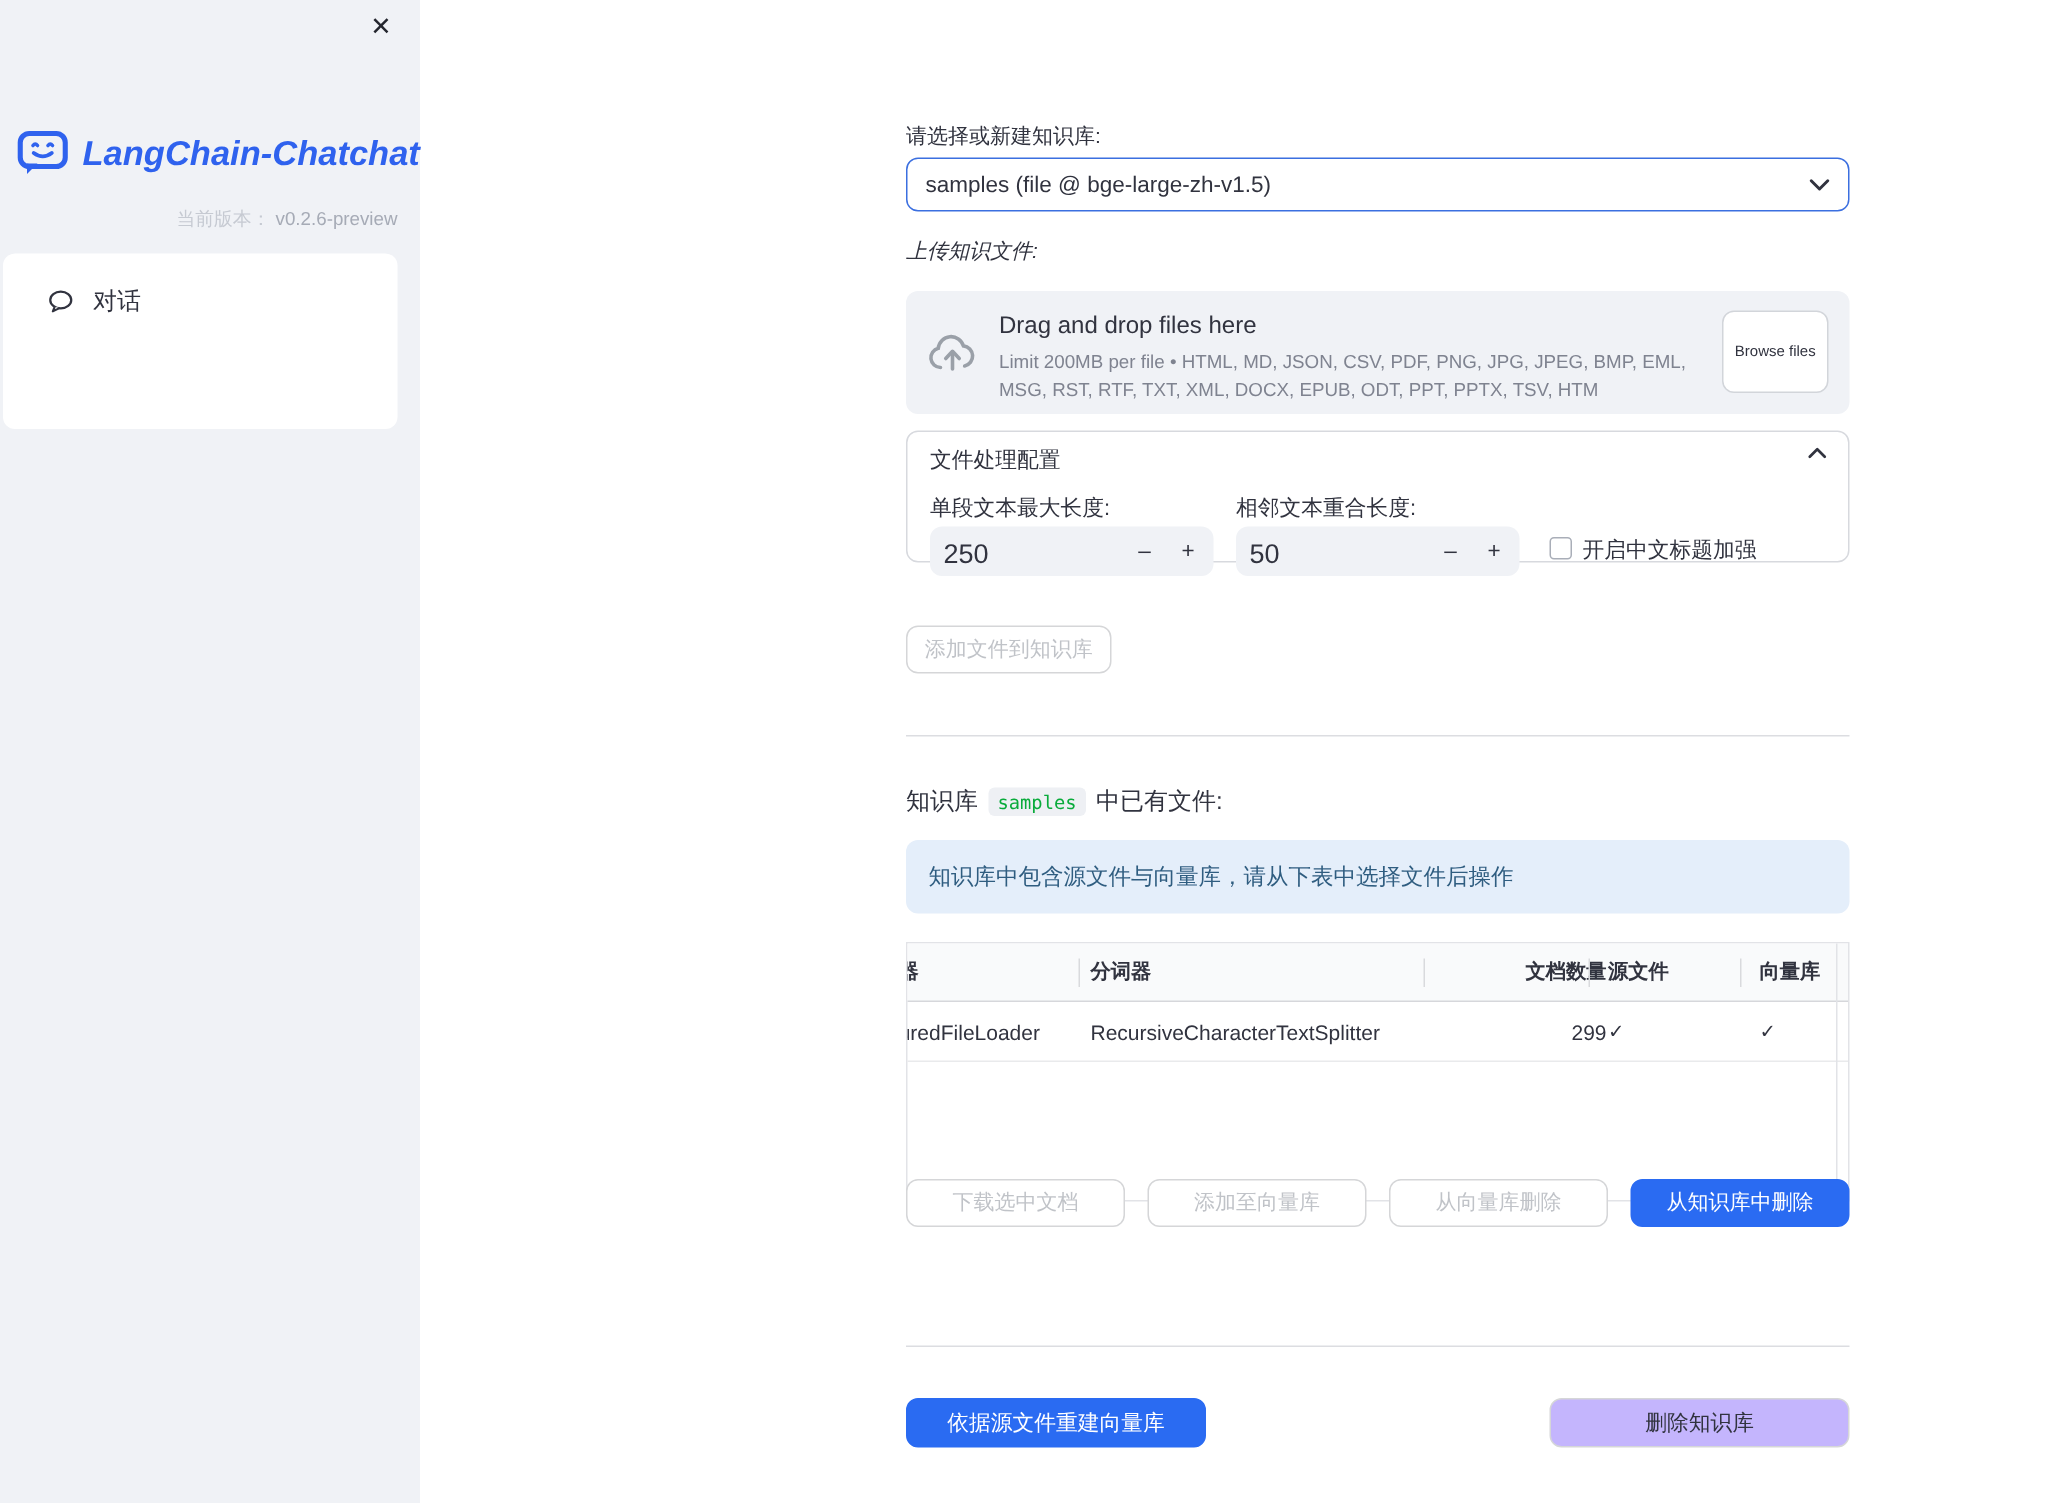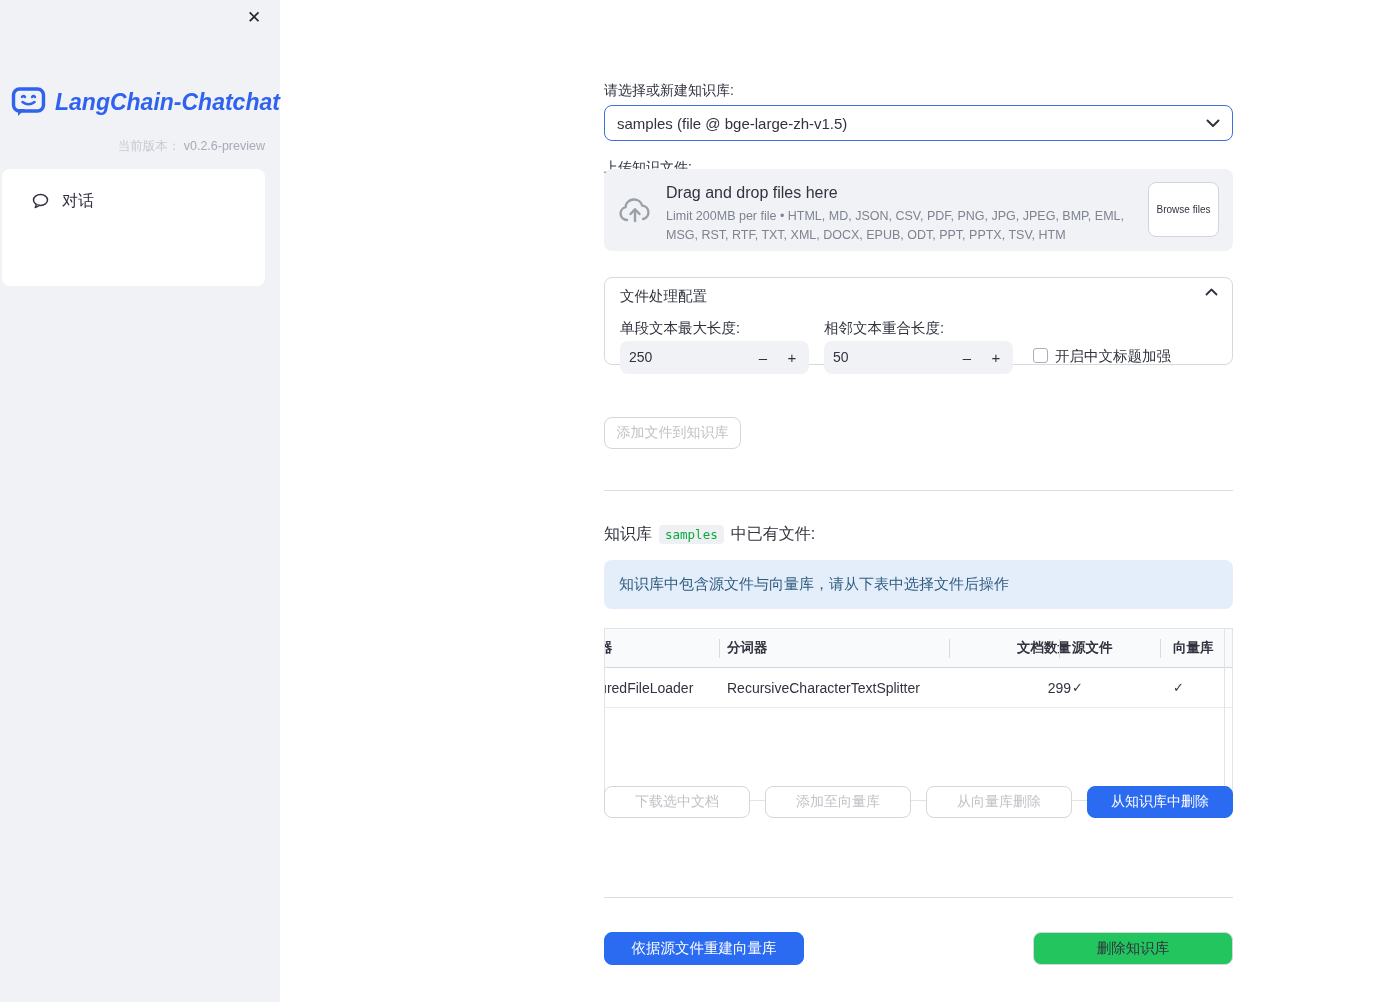--- a/index.html
+++ b/index.html
@@ -22,44 +22,44 @@
   .menu-item.selected .mi-label{color:#ffffff;font-weight:bold;}
 
   
   .main{position:absolute;left:604px;top:0;width:629px;height:1002px;}
   .widget-label{position:absolute;left:0;font-size:14px;color:#31333f;}
 
   .selectbox{position:absolute;left:0;top:105px;width:629px;height:36px;background:#fff;border:1px solid #3b6fe0;
     border-radius:8px;box-sizing:border-box;display:flex;align-items:center;padding:0 12px;cursor:pointer;}
   .selectbox .sel-value{font-size:15px;color:#31333f;flex:1;}
 
-  .dropzone{position:absolute;left:0;top:169px;width:629px;height:82px;background:#f0f2f6;border-radius:8px;box-sizing:border-box;}
+  .dropzone{position:absolute;left:0;top:194px;width:629px;height:82px;background:#f0f2f6;border-radius:8px;box-sizing:border-box;}
   .dz-icon{position:absolute;left:15px;top:28px;}
   .dz-text{position:absolute;left:62px;top:15px;width:480px;}
   .dz-title{font-size:16px;color:#31333f;}
   .dz-hint{margin-top:5px;font-size:12.5px;line-height:1.55;color:#7f8390;}
   .browse-btn{position:absolute;right:14px;top:13px;width:71px;height:55px;background:#fff;border:1px solid #d2d5da;border-radius:8px;
     font-size:10px;color:#31333f;cursor:pointer;font-family:inherit;line-height:1.6;}
 
-  .expander{position:absolute;left:0;top:277px;width:629px;height:88px;border:1px solid #d7d9de;border-radius:8px;box-sizing:border-box;background:#fff;}
+  .expander{position:absolute;left:0;top:287px;width:629px;height:88px;border:1px solid #d7d9de;border-radius:8px;box-sizing:border-box;background:#fff;}
   .exp-header{position:relative;height:33px;cursor:pointer;}
   .exp-title{position:absolute;left:15px;top:9px;font-size:14.5px;color:#31333f;}
   .exp-chevron{position:absolute;right:14px;top:10px;}
   .num-label{position:absolute;top:41px;font-size:14.5px;color:#31333f;}
   .num-input{position:absolute;top:63px;width:189px;height:33px;background:#f0f2f6;border-radius:8px;box-sizing:border-box;}
-  .num-value{position:absolute;left:9px;top:8px;font-size:14px;color:#31333f;}
+  .num-value{position:absolute;left:9px;top:8px;font-size:18px;color:#31333f;}
   .step-btn{position:absolute;top:0;width:28px;height:33px;border:none;background:transparent;font-size:15px;color:#31333f;cursor:pointer;padding:0;font-family:inherit;}
   .step-minus{right:32px;}
   .step-plus{right:3px;}
   .checkbox{position:absolute;left:428px;top:70px;width:15px;height:15px;border:1px solid #a9aeb8;border-radius:3px;background:#fff;cursor:pointer;box-sizing:border-box;}
   .checkbox-label{position:absolute;left:450px;top:69px;font-size:14.5px;color:#31333f;cursor:pointer;}
 
   .btn{font-family:inherit;border-radius:8px;font-size:14px;cursor:pointer;box-sizing:border-box;}
   .btn-disabled{background:#fff;border:1px solid #d5d6d8;color:#c0c3c8;cursor:default;}
-  .btn-secondary{background:#22c55e;border:1px solid #d5d6d8;color:#31333f;}
+  .btn-secondary{background:#c4b5fd;border:1px solid #d5d6d8;color:#31333f;}
   .btn-primary{background:#2a6bf2;border:1px solid #2a6bf2;color:#fff;}
 
   .add-btn{position:absolute;left:0;top:417px;width:137px;height:32px;}
 
   .hr{position:absolute;left:0;width:629px;height:1px;background:#dcdde1;}
   .hr1{top:490px;} .hr2{top:897px;}
 
   .kb-line{position:absolute;left:0;top:524px;font-size:16px;color:#31333f;display:flex;align-items:center;}
   .kb-code{font-family:"DejaVu Sans Mono","Liberation Mono",monospace;font-size:12.5px;color:#09ab3b;background:#eef0f4;
     border-radius:4px;padding:2px 6px;margin:0 7px;}
@@ -141,21 +141,21 @@
     <div class="widget-label" style="top:82px;">请选择或新建知识库:</div>
     <div class="selectbox">
       <span class="sel-value">samples (file @ bge-large-zh-v1.5)</span>
       <span>
         <svg width="14" height="9" viewBox="0 0 14 9">
             <path d="M1.5 1.5 L7 7 L12.5 1.5" fill="none" stroke="#31333f" stroke-width="2" stroke-linecap="round" stroke-linejoin="round"></path>
           </svg>
       </span>
     </div>
 
-    <div class="widget-label" style="top:159px;">上传知识文件:</div>
+    <div class="widget-label" style="top:159px;font-style:italic;">上传知识文件:</div>
     <div class="dropzone">
       <span class="dz-icon">
         <svg width="32" height="27" viewBox="0 0 32 27">
           <path d="M8 23 a6.5 6.5 0 0 1 -1.5 -12.8 a8.6 8.6 0 0 1 16.8 -1.6 a6.8 6.8 0 0 1 0.8 13.4" fill="none" stroke="#9aa0a8" stroke-width="2.4" stroke-linecap="round"></path>
           <path d="M16 24 L16 13" stroke="#9aa0a8" stroke-width="2.4" stroke-linecap="round"></path>
           <path d="M11.5 17 L16 12.2 L20.5 17" fill="none" stroke="#9aa0a8" stroke-width="2.4" stroke-linecap="round" stroke-linejoin="round"></path>
         </svg>
       </span>
       <div class="dz-text">
         <div class="dz-title">Drag and drop files here</div>

